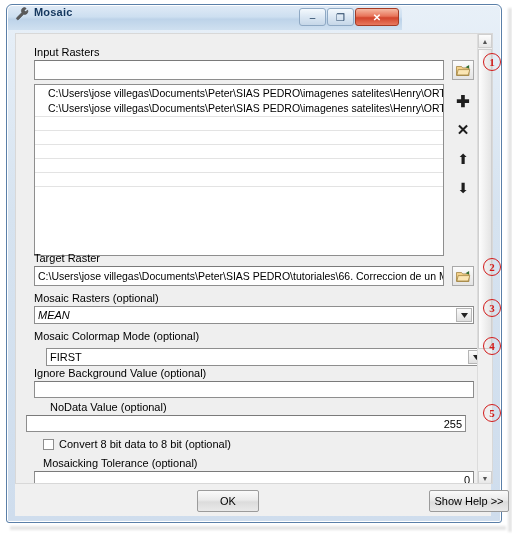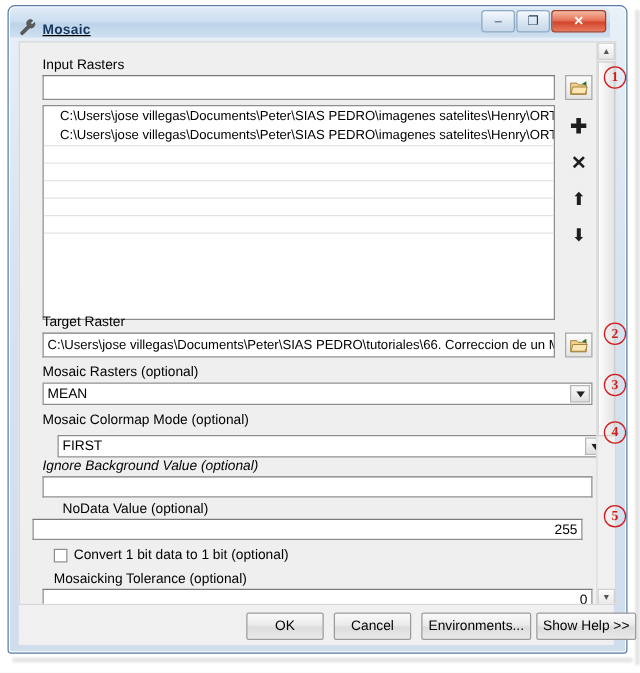--- a/index.html
+++ b/index.html
@@ -27,27 +27,26 @@
     border-radius: 6px 6px 3px 3px;
     background: linear-gradient(to bottom, #e8f0f8 0%, #d6e3f0 40%, #cfdded 100%);
     box-shadow: 0 0 0 1px #ffffff inset;
     box-sizing: border-box;
   }
 
   .titlebar {
     position: absolute;
     left: 1px;
     top: 1px;
-    width: 480px;
+    width: 394px;
     height: 24px;
     border-radius: 5px 5px 0 0;
     background: linear-gradient(to bottom, #dfeaf6 0%, #cddff0 45%, #bdd3e9 55%, #cfe0f0 100%);
     display: flex;
-    align-items: flex-end;
-    text-decoration: underline;
+    align-items: flex-start;
   }
   .title-icon {
     width: 16px;
     height: 16px;
     margin-left: 6px;
     margin-right: 4px;
     position: relative;
   }
   .title-icon svg { display: block; }
   .title-text {
@@ -376,65 +375,63 @@
       <div class="textbox" style="left:18px; top:232px; width:410px; height:20px; font-size:10.5px;">C:\Users\jose villegas\Documents\Peter\SIAS PEDRO\tutoriales\66. Correccion de un MDE\6</div>
       <div class="folderbtn" style="left:436px; top:232px;">
         <svg width="15" height="13" viewBox="0 0 15 13">
           <path d="M0.5 2.5h5l1.2 1.4H13v7.6H0.5z" fill="#f3d08a" stroke="#9a7a33" stroke-width="0.7"></path>
           <path d="M2.2 5.6h11.6l-1.6 5.4H0.9z" fill="#fbe6b4" stroke="#9a7a33" stroke-width="0.7"></path>
           <path d="M9.5 3.2l3.6-2.2v3.4z" fill="#2f6c2f"></path>
         </svg>
       </div>
 
       <div class="label" style="left:18px; top:258px;">Mosaic Rasters (optional)</div>
-      <div class="combo" style="left:18px; top:272px; width:440px; height:18px;">
+      <div class="combo" style="left:18px; top:272px; width:440px; height:18px;font-style:italic;">
         <span>MEAN</span>
         <span class="arrowbox">
           <svg width="7" height="5" viewBox="0 0 7 5">
               <path d="M0 0h7L3.5 5z" fill="#222"></path>
             </svg>
         </span>
       </div>
 
       <div class="label" style="left:18px; top:296px;">Mosaic Colormap Mode (optional)</div>
       <div class="combo" style="left:18px; top:314px; width:440px; height:18px;margin-left:12px;">
         <span>FIRST</span>
         <span class="arrowbox">
           <svg width="7" height="5" viewBox="0 0 7 5">
               <path d="M0 0h7L3.5 5z" fill="#222"></path>
             </svg>
         </span>
       </div>
 
-      <div class="label" style="left:18px; top:333px;font-style:italic;">Ignore Background Value (optional)</div>
+      <div class="label" style="left:18px; top:333px;">Ignore Background Value (optional)</div>
       <div class="textbox right" style="left:18px; top:347px; width:440px; height:17px;"></div>
 
       <div class="label" style="left:18px; top:367px;padding-left:16px;">NoData Value (optional)</div>
       <div class="textbox right" style="left:10px; top:381px; width:440px; height:17px;">255</div>
 
       <div class="checkrow" style="left:27px; top:404px;">
         <span class="checkbox"></span>
-        <span>Convert 1 bit data to 1 bit (optional)</span>
+        <span>Convert 8 bit data to 8 bit (optional)</span>
       </div>
 
       <div class="label" style="left:27px; top:423px;">Mosaicking Tolerance (optional)</div>
       <div class="textbox right" style="left:18px; top:437px; width:440px; height:17px;">0</div>
 
       <div class="vscroll">
         <div class="arrow up">▲</div>
         <div class="thumb"></div>
         <div class="arrow down">▼</div>
       </div>
 
     </div>
 
     <div class="btnrow">
       <div class="dlgbtn" style="left:182px; top:0; width:62px;">OK</div>
-      <div class="dlgbtn" style="left:252px; top:0; width:62px;">Cancel</div>
-      <div class="dlgbtn" style="left:322px; top:0; width:88px;">Environments...</div>
       <div class="dlgbtn" style="left:414px; top:0; width:80px;">Show Help &gt;&gt;</div>
     </div>
 
   </div>
 </div>
 
 <div class="callout" style="left:483px; top:53px;">1</div>
 <div class="callout" style="left:483px; top:258px;">2</div>
 <div class="callout" style="left:483px; top:299px;">3</div>
 <div class="callout" style="left:483px; top:337px;">4</div>

